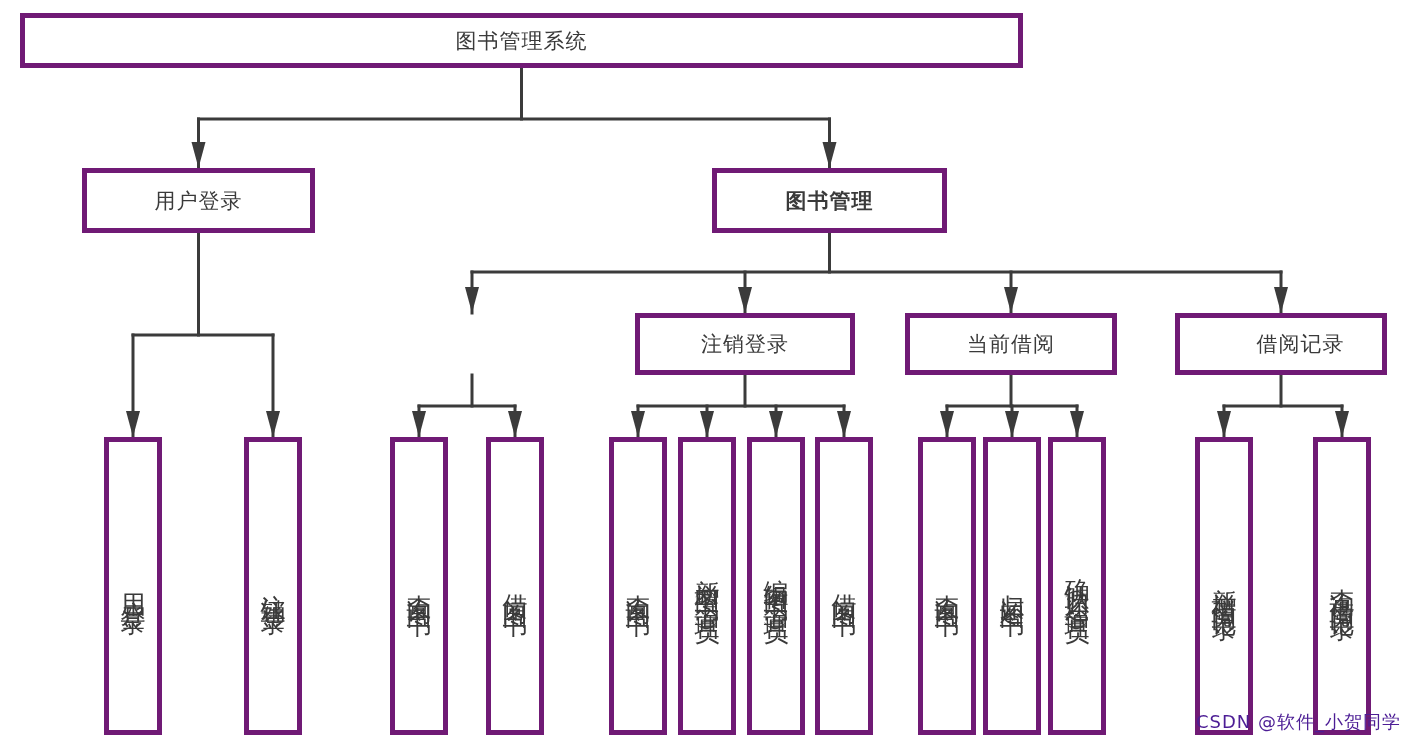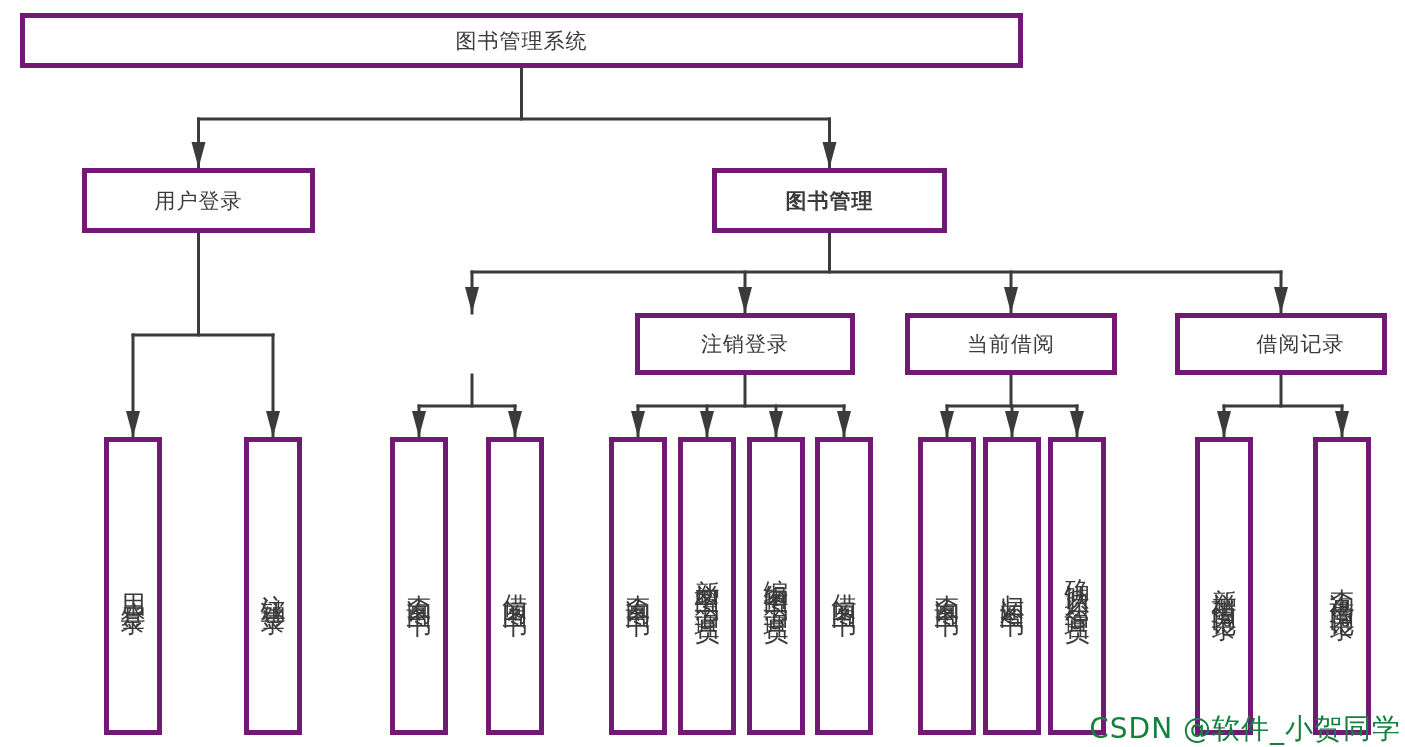--- a/index.html
+++ b/index.html
@@ -41,23 +41,23 @@
     writing-mode: vertical-rl;
     text-orientation: mixed;
     font-size: 25px;
     letter-spacing: 6px;
     line-height: 1;
   }
   .watermark {
     position: absolute;
     top: 710px;
     right: 4px;
-    font-size: 28px;
+    font-size: 18px;
     letter-spacing: 1px;
-    color: #15803d;
+    color: #4c1d95;
     z-index: 3;
     white-space: nowrap;
     margin-left: 48px;
   }
 </style>
 </head>
 <body>
 
 <div class="stage">
 

